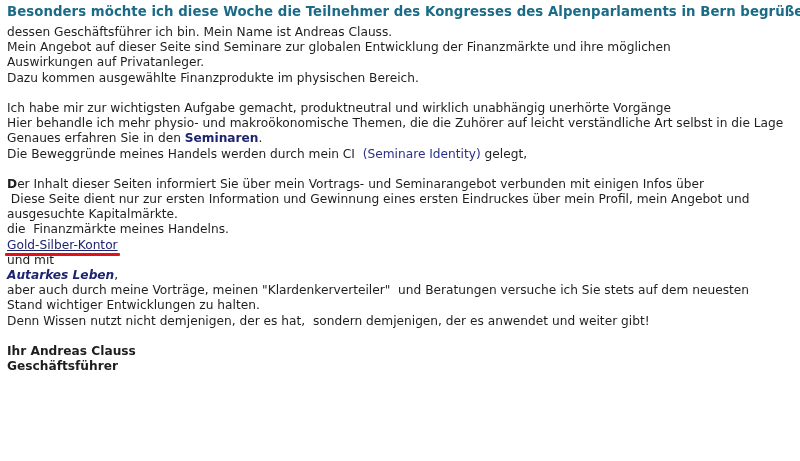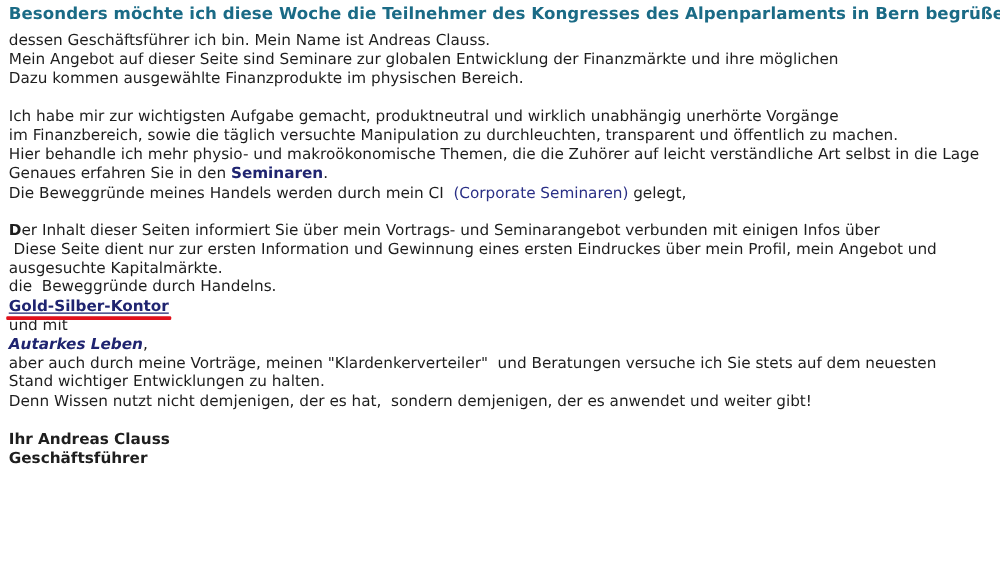--- a/index.html
+++ b/index.html
@@ -68,21 +68,21 @@
       position: absolute;
       left: -2px;
       right: -2px;
       bottom: -3px;
       height: 3px;
       background: #e0111b;
       border-radius: 1px;
     }
     .gold-link {
       color: #1f2470;
-      font-weight: bold;
+      font-weight: normal;
       text-decoration: underline;
       cursor: pointer;
     }
     .autarkes {
       color: #1f2470;
       font-weight: bold;
       font-style: italic;
       cursor: pointer;
     }
     .sign {
@@ -96,46 +96,46 @@
 </head>
 <body>
 
 <div class="page">
 
   <div class="title">Besonders möchte ich diese Woche die Teilnehmer des Kongresses des Alpenparlaments in Bern begrüßen!</div>
 
   <div>
     <div class="line">dessen Geschäftsführer ich bin. Mein Name ist Andreas Clauss.</div>
     <div class="line">Mein Angebot auf dieser Seite sind Seminare zur globalen Entwicklung der Finanzmärkte und ihre möglichen</div>
+    <div class="line">Auswirkungen auf Privatanleger.</div>
     <div class="line">Dazu kommen ausgewählte Finanzprodukte im physischen Bereich.</div>
   </div>
 
   <div class="gap"></div>
 
   <div>
     <div class="line">Ich habe mir zur wichtigsten Aufgabe gemacht, produktneutral und wirklich unabhängig unerhörte Vorgänge</div>
-    <div class="line">im Finanzbereich, sowie die täglich versuchte Manipulation zu durchleuchten, transparent und öffentlich zu machen.</div>
     <div class="line">Hier behandle ich mehr physio- und makroökonomische Themen, die die Zuhörer auf leicht verständliche Art selbst in die Lage</div>
     <div class="line">
       <span>Genaues erfahren Sie in den </span><a class="link-bold">Seminaren</a><span>.</span>
     </div>
     <div class="line">
-      <span style="white-space:pre">Die Beweggründe meines Handels werden durch mein CI  </span><a class="link-ci">(Corporate Seminaren)</a><span> gelegt,</span>
+      <span style="white-space:pre">Die Beweggründe meines Handels werden durch mein CI  </span><a class="link-ci">(Seminare Identity)</a><span> gelegt,</span>
     </div>
   </div>
 
   <div class="gap"></div>
 
   <div>
     <div class="line">
       <span class="bold-initial">D</span><span>er Inhalt dieser Seiten informiert Sie über mein Vortrags- und Seminarangebot verbunden mit einigen Infos über</span>
     </div>
     <div class="line" style="white-space:pre"> Diese Seite dient nur zur ersten Information und Gewinnung eines ersten Eindruckes über mein Profil, mein Angebot und</div>
     <div class="line">ausgesuchte Kapitalmärkte.</div>
-    <div class="line" style="white-space:pre">die  Beweggründe durch Handelns.</div>
+    <div class="line" style="white-space:pre">die  Finanzmärkte meines Handelns.</div>
     <div class="line">
       <span class="red-mark"><a class="gold-link">Gold-Silber-Kontor</a></span>
     </div>
     <div class="line">und mit</div>
     <div class="line">
       <a class="autarkes">Autarkes Leben</a><span>,</span>
     </div>
     <div class="line" style="white-space:pre">aber auch durch meine Vorträge, meinen "Klardenkerverteiler"  und Beratungen versuche ich Sie stets auf dem neuesten</div>
     <div class="line">Stand wichtiger Entwicklungen zu halten.</div>
     <div class="line" style="white-space:pre">Denn Wissen nutzt nicht demjenigen, der es hat,  sondern demjenigen, der es anwendet und weiter gibt!</div>

